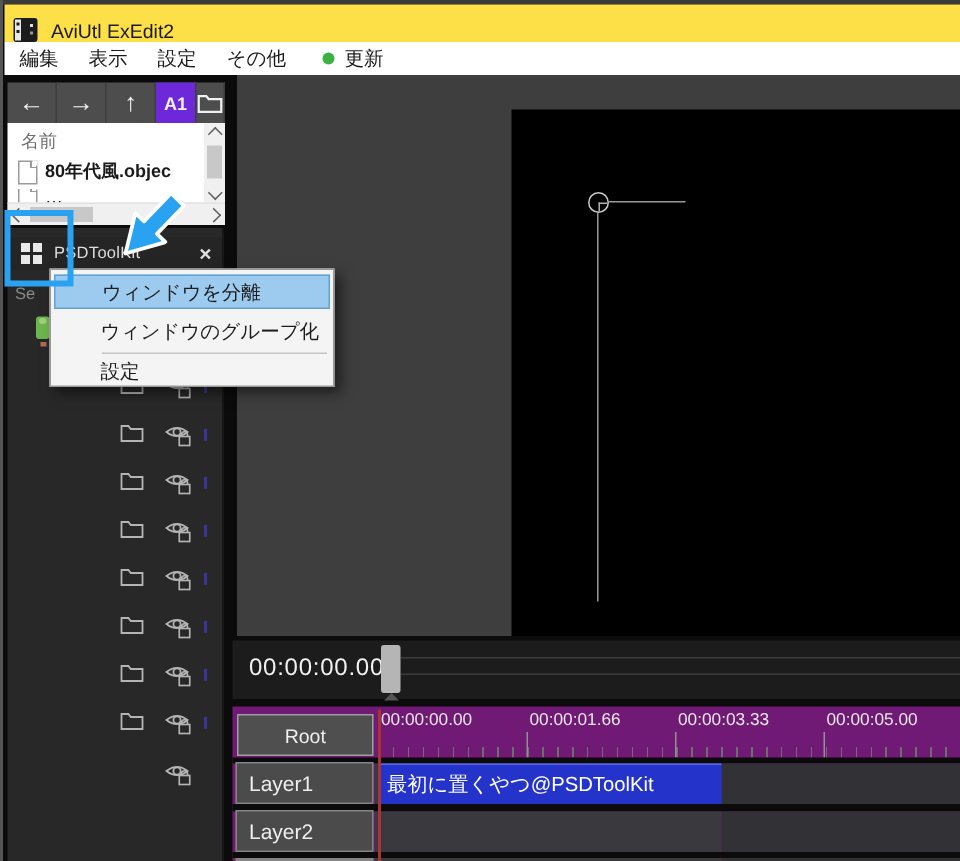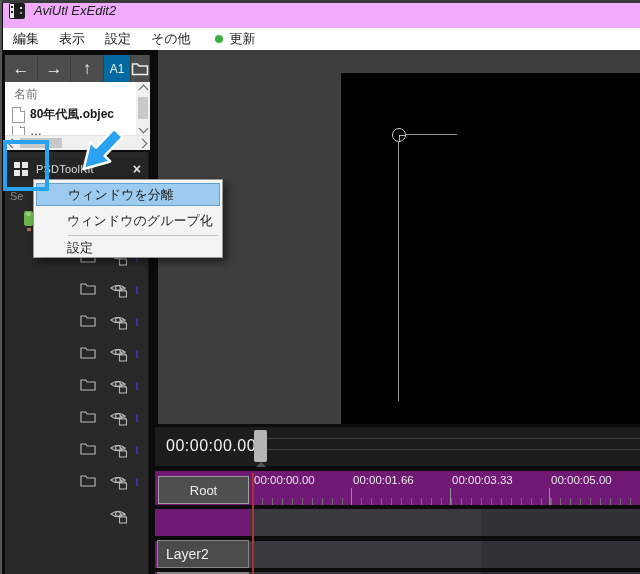--- a/index.html
+++ b/index.html
@@ -3,38 +3,38 @@
 <meta charset="utf-8">
 <style>
   html,body{margin:0;padding:0;background:#888;}
   #app{position:relative;width:640px;height:574px;background:#0b0b0b;overflow:hidden;
        font-family:"Liberation Sans","DejaVu Sans",sans-serif;-webkit-font-smoothing:antialiased;}
   .abs{position:absolute;}
 
   
   .win-top-edge{left:0;top:0;width:640px;height:3px;background:#3a3a3a;}
   .win-left-edge{left:0;top:0;width:3px;height:574px;background:#4a4a4a;}
-  .titlebar{left:3px;top:3px;width:637px;height:25px;background:#f0abfc;display:flex;align-items:flex-start;font-style:italic;}
+  .titlebar{left:3px;top:3px;width:637px;height:25px;background:#fde047;display:flex;align-items:flex-end;}
   .app-icon{width:16px;height:16px;margin-left:6px;background:#1c1c1c;position:relative;border-radius:2px;}
   .app-icon:before{content:"";position:absolute;left:1px;top:1px;width:4px;height:14px;background:#e8e8e8;
       box-shadow:0 0 0 0 #fff;}
   .app-icon:after{content:"";position:absolute;left:2px;top:3px;width:2px;height:2px;background:#1c1c1c;
       box-shadow:0 5px 0 #1c1c1c, 9px 1px 0 0 #dddddd, 9px 6px 0 0 #9a9a9a;}
   .title-text{margin-left:9px;font-size:13px;color:#1a1a1a;}
   .menubar{left:3px;top:28px;width:637px;height:22px;background:#ffffff;display:flex;align-items:center;font-size:13px;color:#1a1a1a;}
   .menu-item{padding:2px 10px;cursor:default;}
   .update-wrap{display:flex;align-items:center;margin-left:14px;}
   .green-dot{width:8px;height:8px;border-radius:50%;background:#3cb043;margin-right:7px;}
 
   
   .toolbar{left:5px;top:55px;width:145px;height:27px;background:#4d4d4d;display:flex;}
   .tb-btn{flex:0 0 auto;display:flex;align-items:center;justify-content:center;color:#f0f0f0;
           font-size:17px;font-weight:bold;border-right:1px solid #3e3e3e;}
   .tb-arrow{width:32px;}
-  .tb-a1{width:26px;background:#0369a1;font-size:12px;font-weight:normal;}
+  .tb-a1{width:26px;background:#6d28d9;font-size:12px;font-weight:bold;}
   .tb-folder{width:22px;flex:1;}
 
   
   .filepanel{left:5px;top:82px;width:145px;height:68px;background:#ffffff;overflow:hidden;}
   .fp-header{position:absolute;left:9px;top:4px;font-size:12px;color:#707070;}
   .fp-row{position:absolute;left:7px;top:24px;display:flex;align-items:center;font-weight:bold;}
   .doc-icon{width:11px;height:14px;background:#fff;border:1px solid #9a9a9a;position:relative;margin-right:5px;}
   .doc-icon:before{content:"";position:absolute;right:-1px;top:-1px;border-style:solid;border-width:0 4px 4px 0;
       border-color:transparent #fff transparent transparent;box-shadow:-1px 1px 0 #9a9a9a;}
   .fp-label{font-size:12px;color:#1a1a1a;white-space:nowrap;}
@@ -358,20 +358,22 @@
     <div class="minor-ticks"></div>
     <div class="major-tick" style="left:97px"></div>
     <div class="major-tick" style="left:196px"></div>
     <div class="major-tick" style="left:295px"></div>
     <div class="major-tick" style="left:394px"></div>
 
     <div class="row-gap" style="top:34px;height:4px"></div>
 
     <div class="layer-row-left" style="top:38px;height:27px"></div>
     <div class="layer-row-right" style="top:38px;height:27px"></div>
+    <div class="layer-btn" style="top:37px">Layer1</div>
+    <div class="clip">最初に置くやつ@PSDToolKit</div>
 
     <div class="row-gap" style="top:65px;height:5px"></div>
 
     <div class="layer-row-left" style="top:70px;height:27px"></div>
     <div class="layer-row-right" style="top:70px;height:27px"></div>
     <div class="layer-btn" style="top:69px">Layer2</div>
 
     <div class="row-gap" style="top:97px;height:4px"></div>
 
     <div class="layer-row-left" style="top:101px;height:2px"></div>

